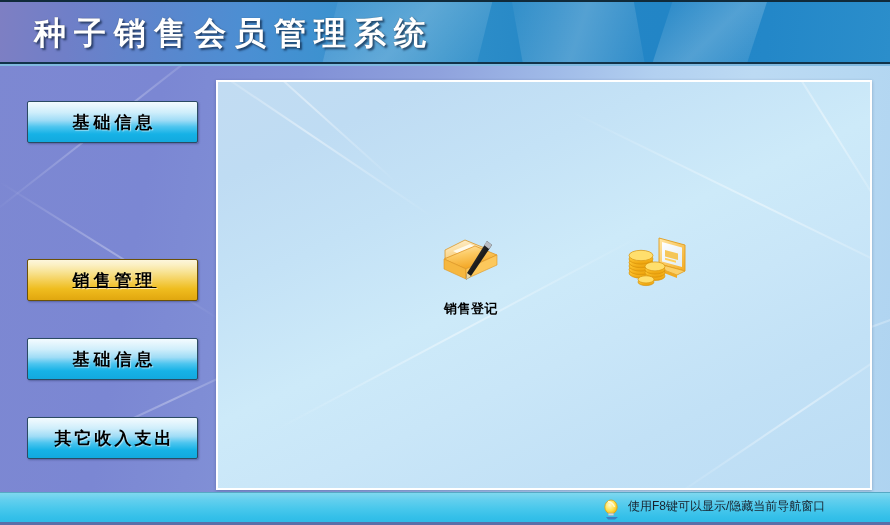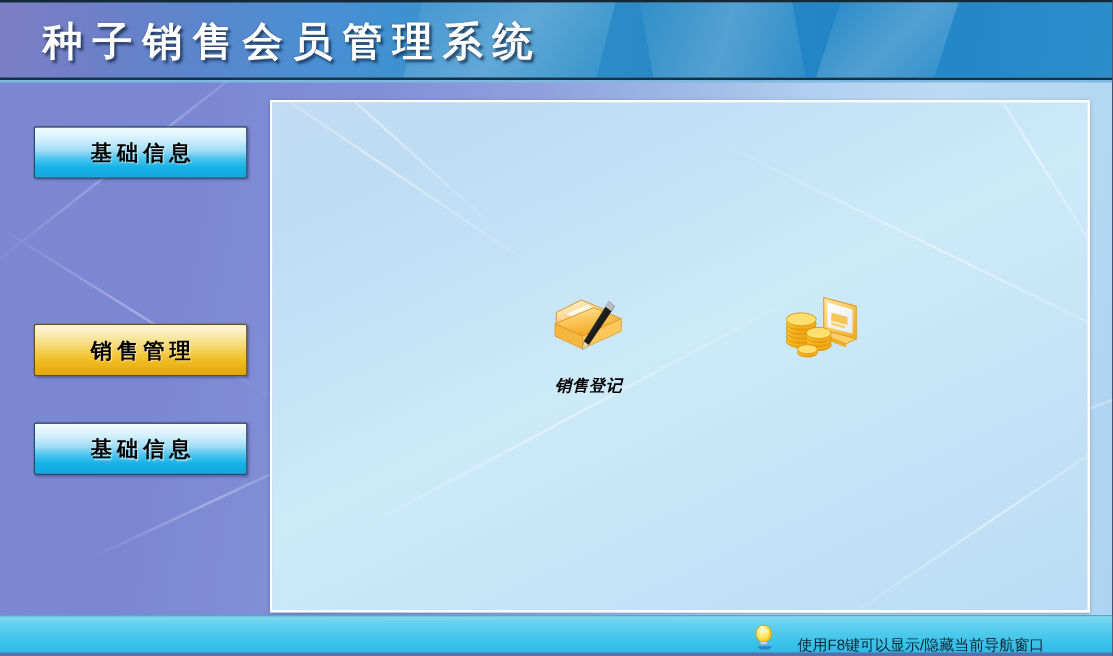--- a/index.html
+++ b/index.html
@@ -194,22 +194,22 @@
       #35c0e9 74%,
       #2ab9e6 100%);
     border-top: 1px solid #56a9c4;
     box-sizing: border-box;
   }
   .status-item {
     position: absolute;
     left: 602px;
     top: 5px;
     display: flex;
-    align-items: flex-end;
-    gap: 16px;
+    align-items: flex-start;
+    gap: 6px;
   }
   .status-text {
     font-size: 12px;
     color: #17222e;
     white-space: nowrap;
     font-weight: normal;
   }
   .bottom-edge {
     position: absolute;
     left: 0; top: 522px;
@@ -236,40 +236,43 @@
   </div>
   <div class="header-rule"></div>
 
   <div class="sidebar">
 
     <div class="nav-btn" style="top:35px;">
       <span class="nav-label">基础信息</span>
     </div>
 
 
-    <div class="nav-btn active" style="top:193px;">
+    <div class="nav-btn active" style="top:193px;text-decoration:underline;">
       <span class="nav-label">销售管理</span>
     </div>
 
     <div class="nav-btn" style="top:272px;">
       <span class="nav-label">基础信息</span>
     </div>
 
+    <div class="nav-btn" style="top:351px;">
+      <span class="nav-label" style="letter-spacing:3px;">其它收入支出</span>
+    </div>
 
   </div>
 
   <div class="panel">
     <div class="panel-streak" style="left:-60px;top:50px;width:300px;height:2px;transform:rotate(34deg);"></div>
     <div class="panel-streak" style="left:-30px;top:20px;width:240px;height:2px;transform:rotate(42deg);"></div>
     <div class="panel-streak" style="left:30px;top:250px;width:420px;height:2px;transform:rotate(-28deg);"></div>
     <div class="panel-streak" style="left:330px;top:120px;width:420px;height:2px;transform:rotate(26deg);"></div>
     <div class="panel-streak" style="left:420px;top:330px;width:320px;height:2px;transform:rotate(-34deg);"></div>
     <div class="panel-streak" style="left:480px;top:40px;width:260px;height:2px;transform:rotate(58deg);"></div>
 
-    <div class="shortcut" style="left:183px;top:148px;font-style:italic;">
+    <div class="shortcut" style="left:183px;top:148px;">
       <div class="glyph">
         <svg width="62" height="56" viewBox="0 0 62 56">
           <defs>
             <linearGradient id="fbody" x1="0" y1="0" x2="0.4" y2="1">
               <stop offset="0" stop-color="#ffe9b8"></stop>
               <stop offset="0.45" stop-color="#fcca63"></stop>
               <stop offset="1" stop-color="#f3a623"></stop>
             </linearGradient>
             <linearGradient id="fback" x1="0" y1="0" x2="0.3" y2="1">
               <stop offset="0" stop-color="#fff3d6"></stop>

